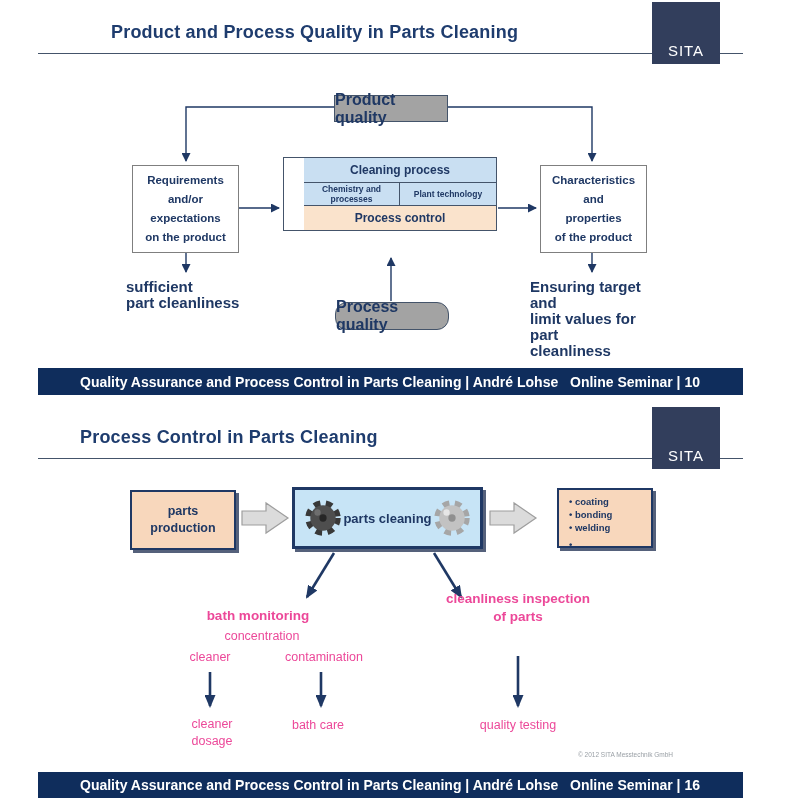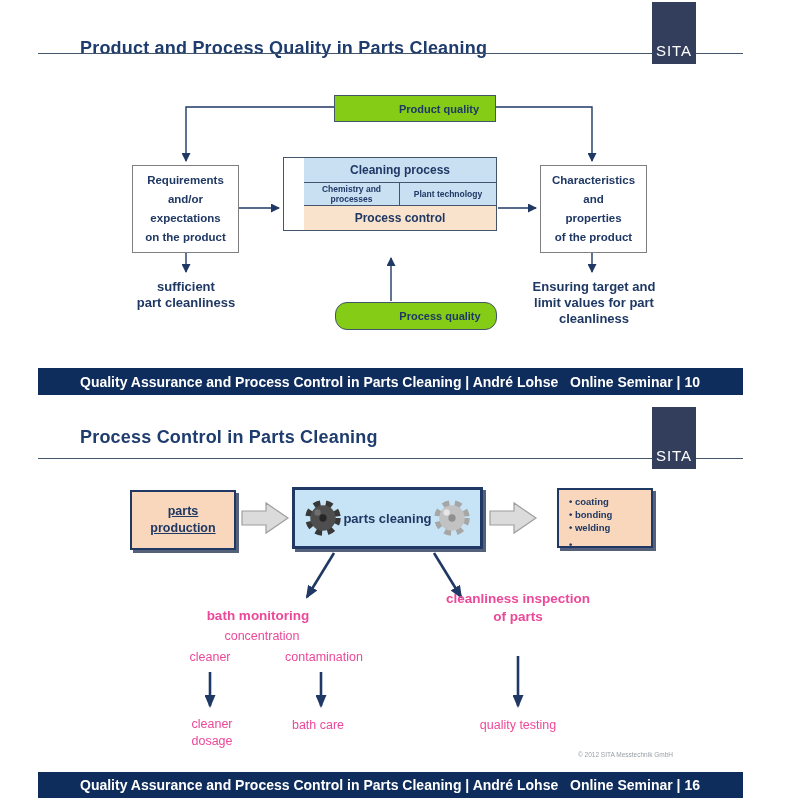--- a/index.html
+++ b/index.html
@@ -1,54 +1,54 @@
 <!DOCTYPE html>
 <html><head>
 <meta charset="utf-8">
 <style>
   html,body{margin:0;padding:0;background:#fff;}
   .page{position:relative;width:800px;height:800px;background:#fff;overflow:hidden;
         font-family:"Liberation Sans",sans-serif;color:#1F3864;}
   .slide-title{position:absolute;left:80px;font-size:18px;font-weight:bold;color:#1E3C6E;
         letter-spacing:0.2px;margin:0;}
   .rule{position:absolute;left:38px;width:705px;height:1px;background:#44546A;}
-  .logo{position:absolute;left:652px;width:44px;height:62px;background:#323E5C;color:#fff;
+  .logo{position:absolute;left:652px;width:68px;height:62px;background:#323E5C;color:#fff;
         display:flex;align-items:flex-end;justify-content:center;padding-bottom:5px;
         box-sizing:border-box;font-size:15px;letter-spacing:1px;font-weight:400;z-index:3;}
   .footerbar{position:absolute;left:38px;width:705px;background:#0F2D5C;color:#fff;
         display:flex;align-items:center;justify-content:space-between;box-sizing:border-box;
         padding:0 43px 0 42px;font-size:14px;font-weight:600;}
   .whitebox{position:absolute;background:#fff;border:1px solid #7F7F7F;
         display:flex;flex-direction:column;justify-content:center;text-align:center;
         font-size:11.5px;font-weight:600;line-height:19px;}
-  .greenbox{position:absolute;background:#84cc16;border:1px solid #44546A;
+  .greenbox{position:absolute;background:#a3a3a3;border:1px solid #44546A;
         display:flex;align-items:center;justify-content:center;
-        font-size:11px;font-weight:bold;padding-left:48px;}
+        font-size:16px;font-weight:bold;}
   .ctable{position:absolute;left:283px;top:157px;width:214px;border:1px solid #44546A;
         box-sizing:border-box;padding-left:20px;}
   .ctable .trow{box-sizing:border-box;display:flex;align-items:center;justify-content:center;
         text-align:center;font-weight:600;}
   .blue{background:#C9DFF2;}
   .peach{background:#FAE3CC;}
-  .note{position:absolute;text-align:center;font-size:13px;font-weight:600;line-height:16px;}
+  .note{position:absolute;text-align:left;font-size:15px;font-weight:600;line-height:16px;}
   .lbl{position:absolute;text-align:center;font-weight:500;color:#ec4899;}
   .shadowbox{box-shadow:3px 3px 0 #55617B;}
   .orangebox{background:#F8D7BC;border:2px solid #1F3864;}
   .bullets{font-size:9.5px;font-weight:600;line-height:13px;text-align:left;}
   .bullets .b::before{content:"\2022  ";}
   svg.connectors{position:absolute;left:0;pointer-events:none;}
   .copyright{position:absolute;font-size:6.5px;color:#9AA0A6;font-weight:400;}
 </style>
 </head>
 <body>
 
 <div class="page">
 
   <div>
-    <h1 class="slide-title" style="top:38px;">Product and Process Quality in Parts Cleaning</h1>
+    <h1 class="slide-title" style="top:22px;margin-left:31px;">Product and Process Quality in Parts Cleaning</h1>
     <div class="rule" style="top:53px;"></div>
     <div class="logo" style="top:2px;">SITA</div>
 
     <svg class="connectors" style="top:0;width:800px;height:400px;" viewBox="0 0 800 400">
       <defs>
         <marker id="ah1" markerUnits="userSpaceOnUse" markerWidth="9" markerHeight="9" refX="8" refY="4.5" orient="auto">
           <path d="M0,0 L9,4.5 L0,9 Z" fill="#1F3864"></path>
         </marker>
       </defs>
       <polyline points="334,107 186,107 186,161" fill="none" stroke="#1F3864" stroke-width="1.4" marker-end="url(#ah1)"></polyline>
@@ -119,21 +119,21 @@
       <polygon points="490,111 514,111 514,103 536,118 514,133 514,125 490,125" fill="#DBDBDB" stroke="#9E9E9E" stroke-width="1.2"></polygon>
       <line x1="334" y1="153" x2="307" y2="197" stroke="#1F3864" stroke-width="2.6" marker-end="url(#ah2)"></line>
       <line x1="434" y1="153" x2="461" y2="197" stroke="#1F3864" stroke-width="2.6" marker-end="url(#ah2)"></line>
       <line x1="210" y1="272" x2="210" y2="306" stroke="#1F3864" stroke-width="2.6" marker-end="url(#ah2)"></line>
       <line x1="321" y1="272" x2="321" y2="306" stroke="#1F3864" stroke-width="2.6" marker-end="url(#ah2)"></line>
       <line x1="518" y1="256" x2="518" y2="306" stroke="#1F3864" stroke-width="2.6" marker-end="url(#ah2)"></line>
     </svg>
 
     <div class="orangebox shadowbox" style="position:absolute;left:130px;top:490px;width:102px;height:56px;
          display:flex;flex-direction:column;justify-content:center;text-align:center;
-         font-size:12.5px;font-weight:600;line-height:17px;text-decoration:underline;">
+         font-size:12.5px;font-weight:600;line-height:17px;">
       <div>parts</div>
       <div>production</div>
     </div>
 
     <div class="shadowbox" style="position:absolute;left:292px;top:487px;width:191px;height:62px;
          background:#C7E4F6;border:3px solid #1F3864;box-sizing:border-box;
          display:flex;align-items:center;justify-content:space-between;padding:0 8px;">
       <svg width="40" height="40" viewBox="0 0 44 44">
         <circle cx="22" cy="22" r="16" fill="none" stroke="#383838" stroke-width="7" stroke-dasharray="7 6"></circle>
         <circle cx="22" cy="22" r="14" fill="#4E4E4E"></circle>

